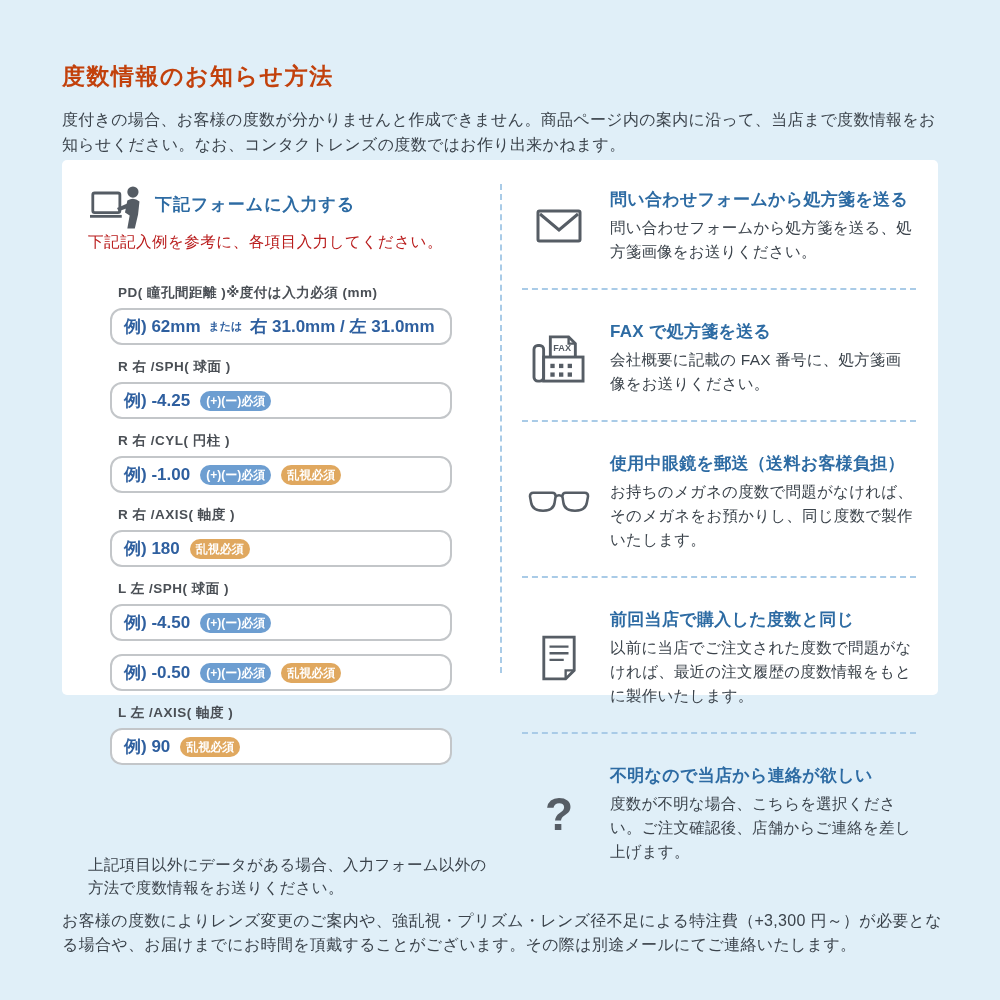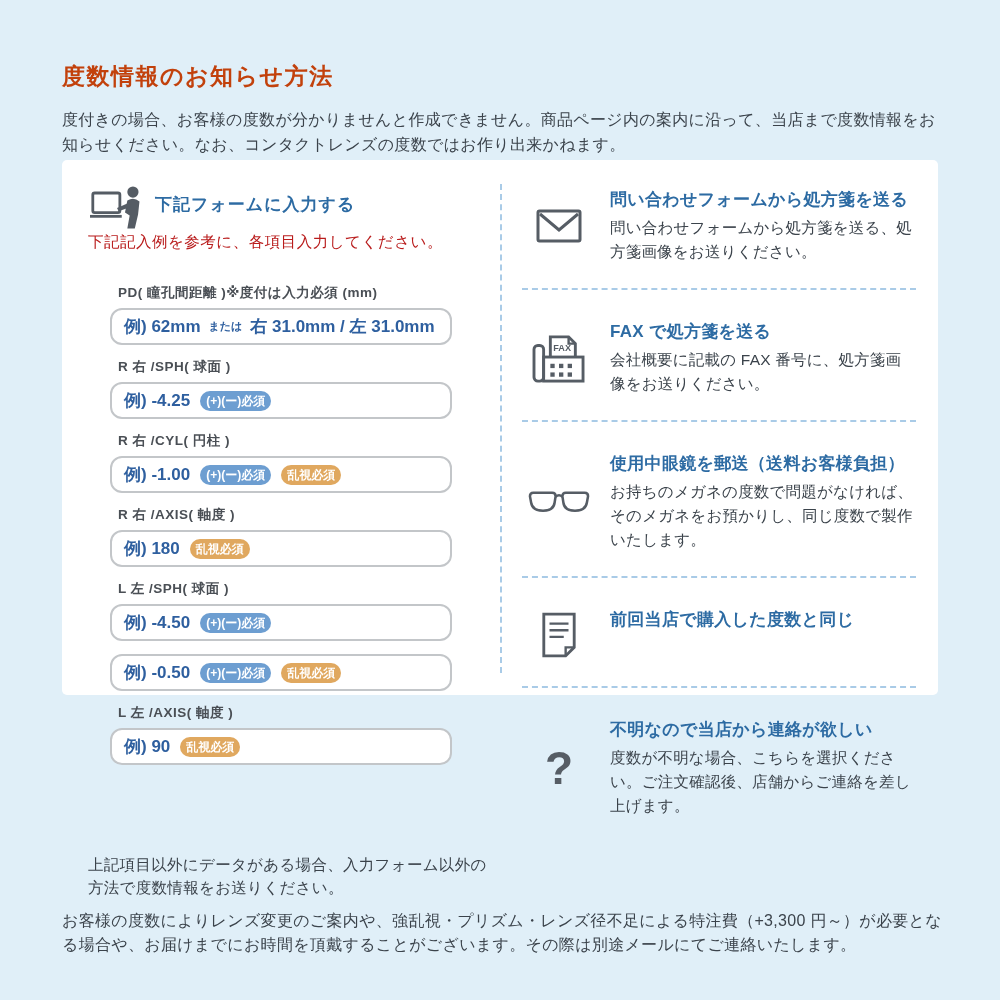--- a/index.html
+++ b/index.html
@@ -205,20 +205,21 @@
 
     <div class="method">
       <span class="method-icon">
         <svg width="38" height="46" viewBox="0 0 40 48">
           <path d="M4 2 H36 V37 L27 46 H4 Z" fill="none" stroke="currentColor" stroke-width="3"></path>
           <path d="M36 37 H27 V46" fill="none" stroke="currentColor" stroke-width="2.5"></path>
           <path d="M10 12 H30 M10 19 H30 M10 26 H25" stroke="currentColor" stroke-width="2.5"></path>
         </svg>
       </span>
       <p class="method-heading">前回当店で購入した度数と同じ</p>
+      <p class="method-body">以前に当店でご注文された度数で問題がなければ、最近の注文履歴の度数情報をもとに製作いたします。</p>
     </div>
     <hr class="h-divider">
 
     <div class="method">
       <span class="method-icon">
         <span class="question-glyph">?</span>
       </span>
       <p class="method-heading">不明なので当店から連絡が欲しい</p>
       <p class="method-body">度数が不明な場合、こちらを選択ください。ご注文確認後、店舗からご連絡を差し上げます。</p>
     </div>

